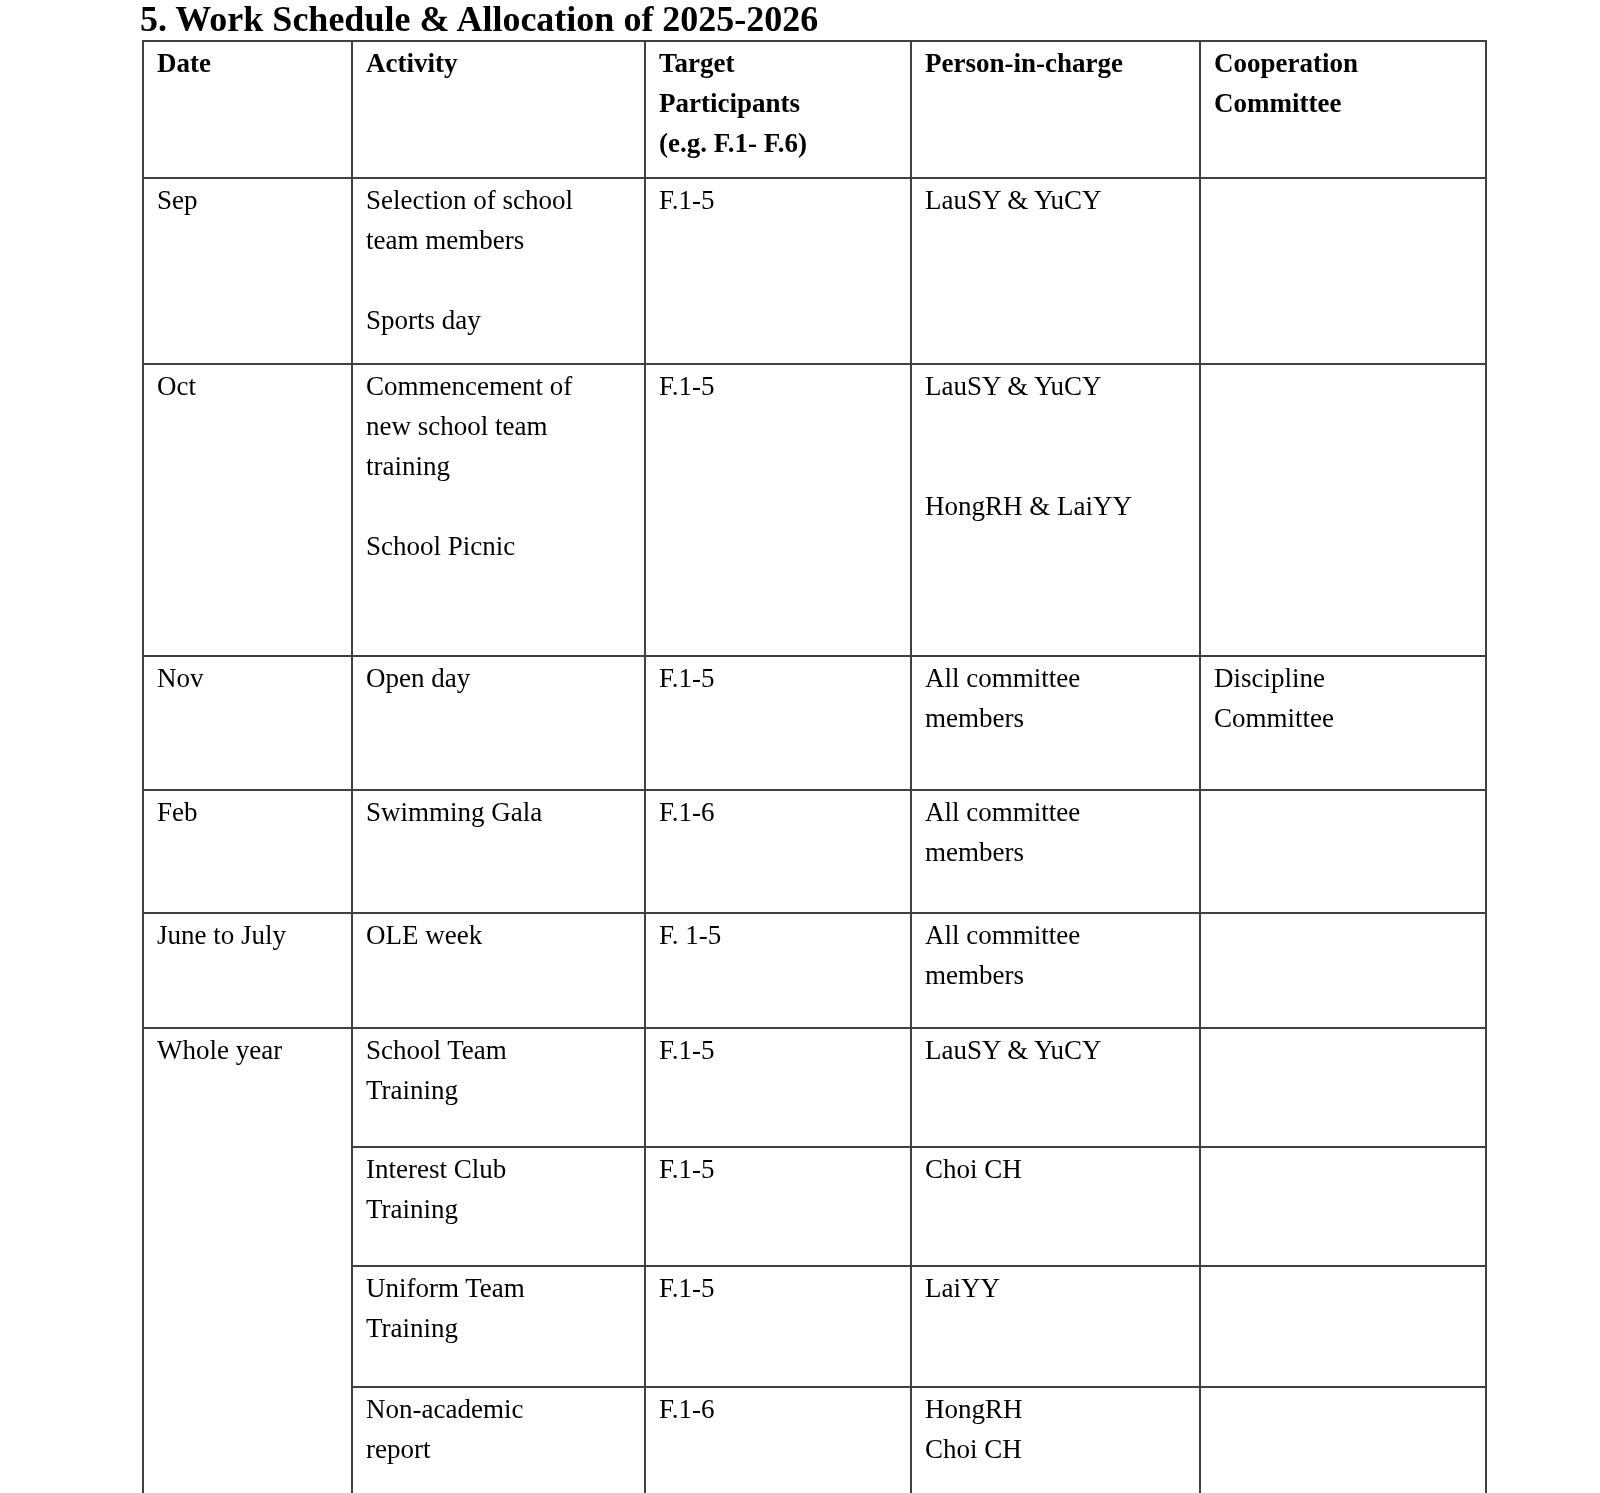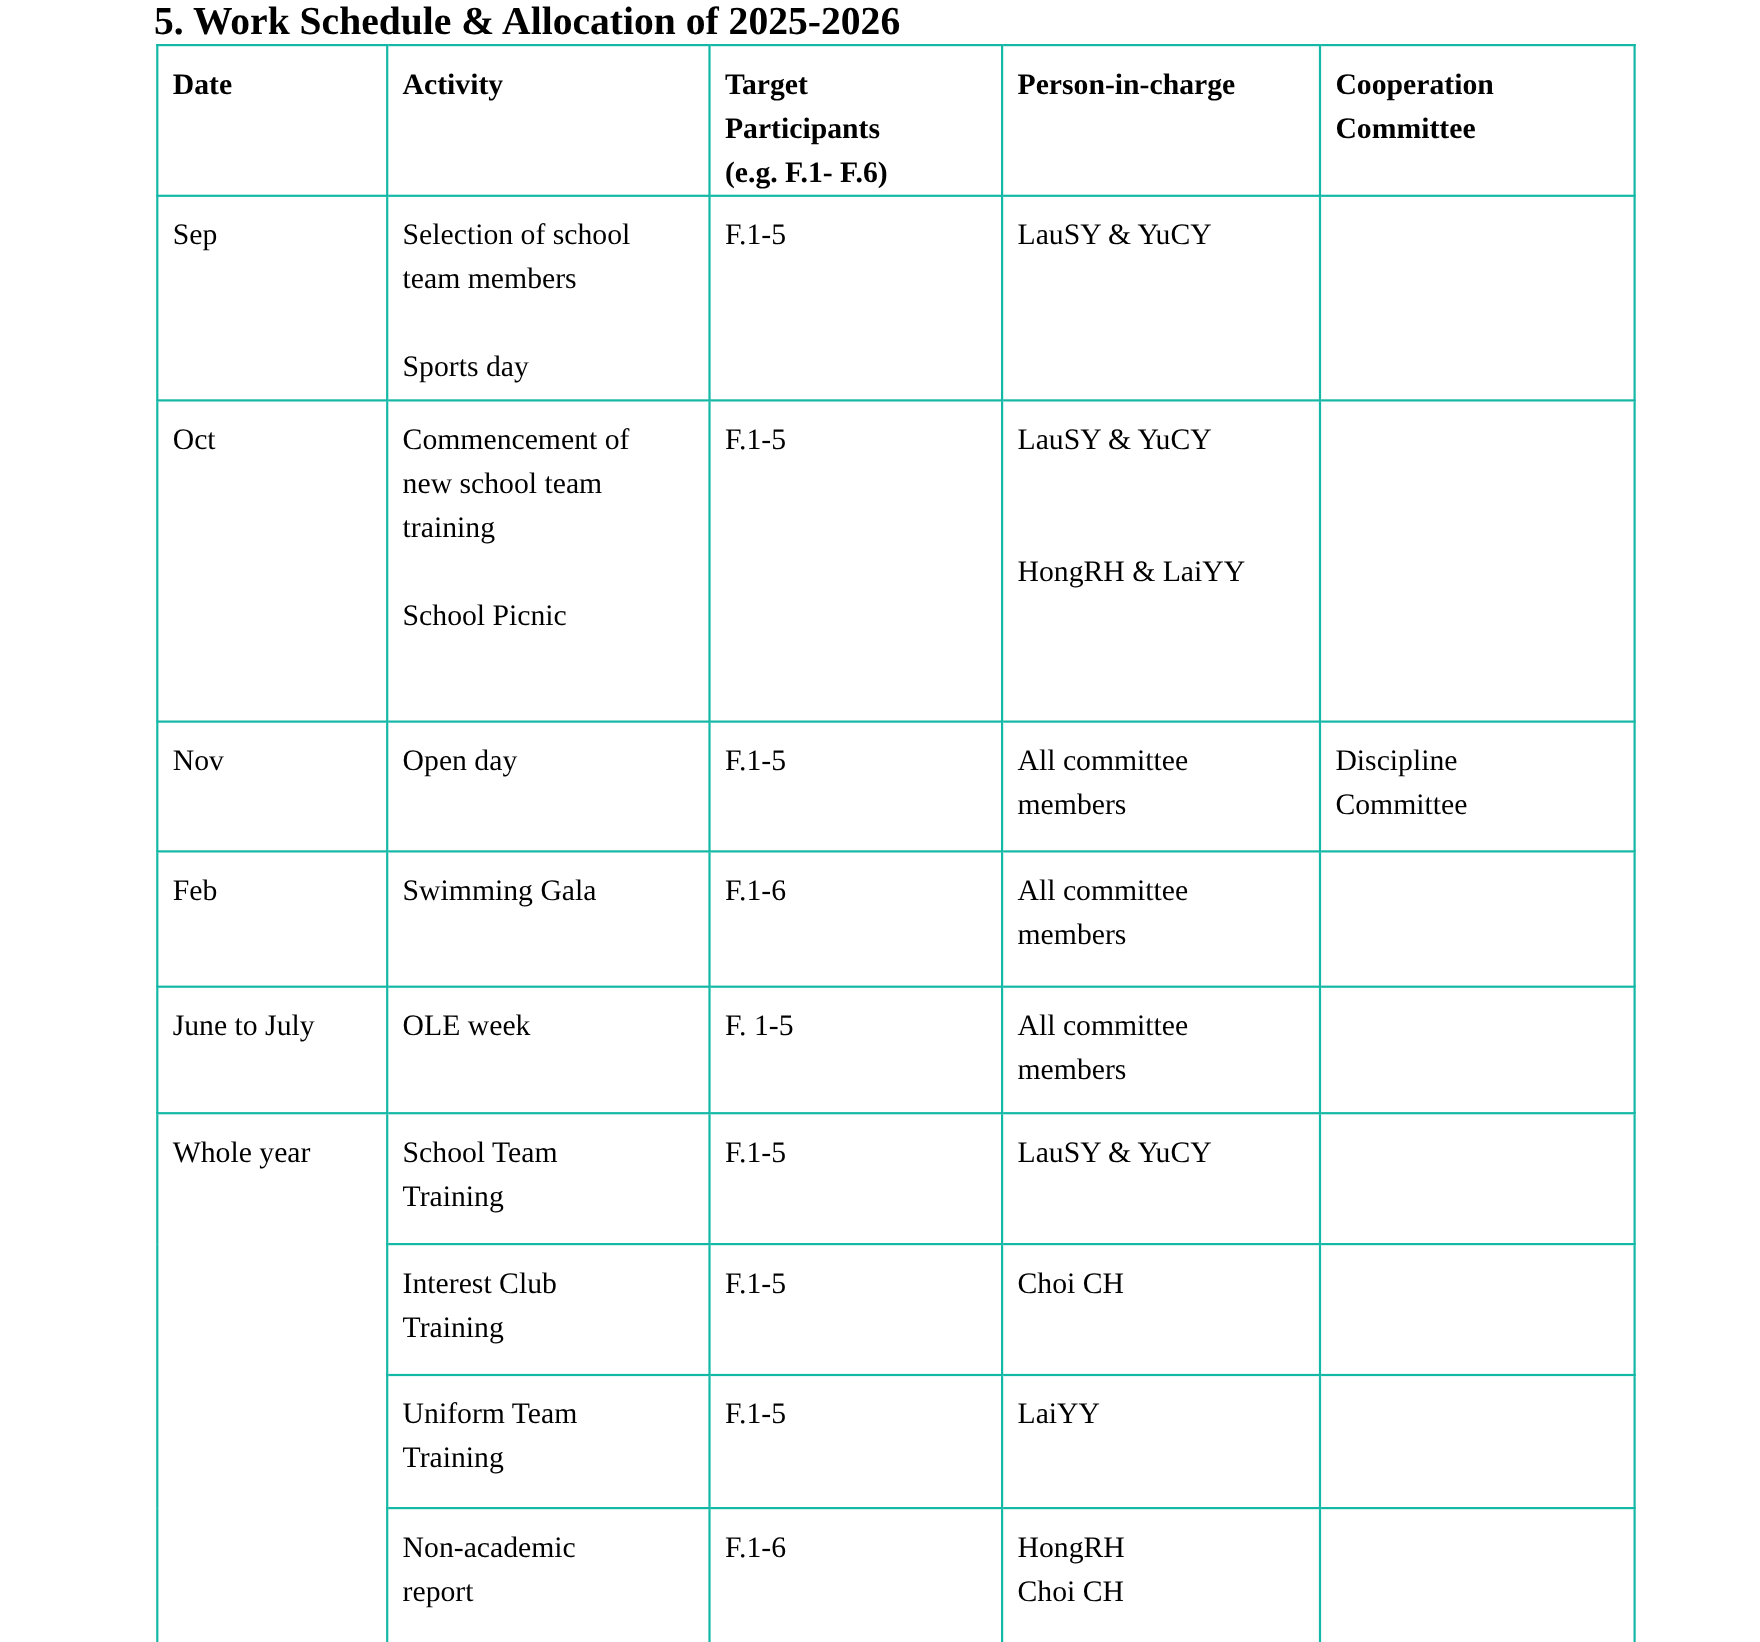--- a/index.html
+++ b/index.html
@@ -27,24 +27,24 @@
   table.schedule {
     position: absolute;
     left: 142px;
     top: 40px;
     width: 1343px;
     border-collapse: collapse;
     table-layout: fixed;
   }
   table.schedule th,
   table.schedule td {
-    border: 2px solid #14b8a6;
+    border: 2px solid #404040;
     vertical-align: top;
     text-align: left;
-    padding: 14px 10px 0 13px;
+    padding: 1px 10px 0 13px;
     font-size: 27px;
     line-height: 40px;
     white-space: pre-line;
     font-family: "Liberation Serif", "DejaVu Serif", serif;
     overflow: hidden;
   }
   table.schedule th {
     font-weight: bold;
   }
   table.schedule td {
@@ -92,21 +92,21 @@
 training
 
 School Picnic</td>
       <td>F.1-5</td>
       <td>LauSY &amp; YuCY
 
 
 HongRH &amp; LaiYY</td>
       <td></td>
     </tr>
-    <tr style="height:118px">
+    <tr style="height:134px">
       <td>Nov</td>
       <td>Open day</td>
       <td>F.1-5</td>
       <td>All committee
 members</td>
       <td>Discipline
 Committee</td>
     </tr>
     <tr style="height:123px">
       <td>Feb</td>

